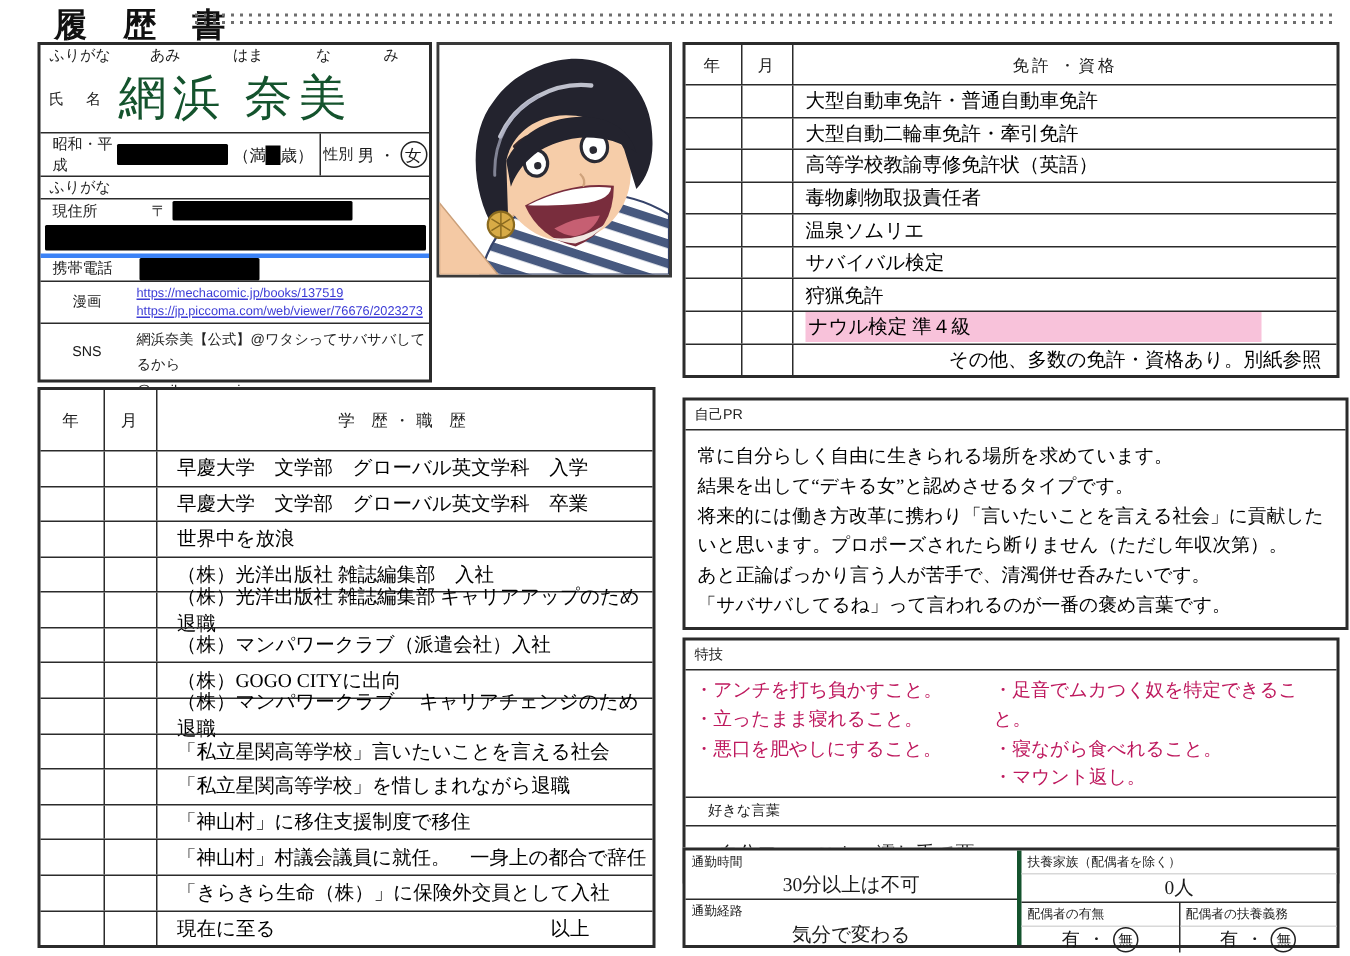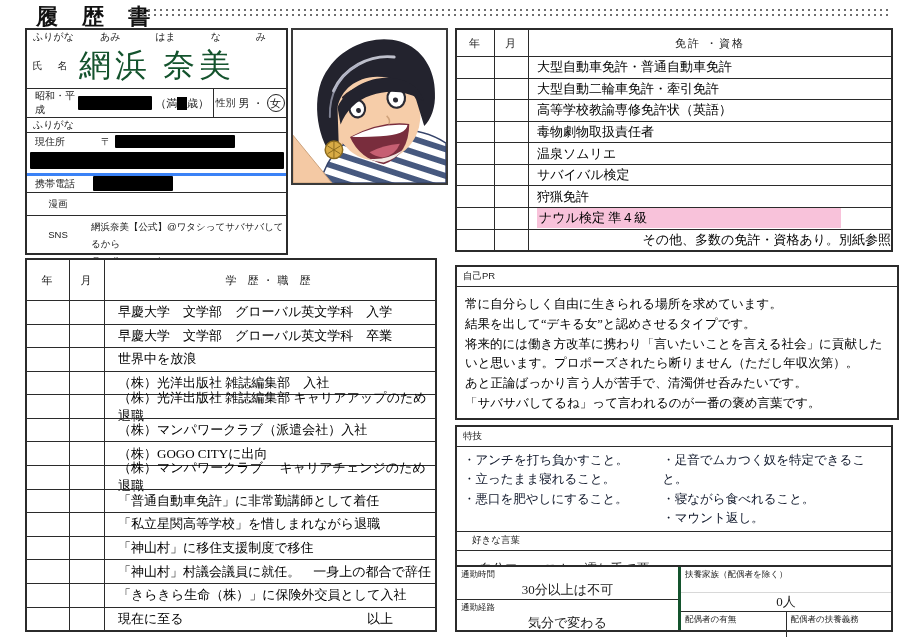--- a/index.html
+++ b/index.html
@@ -72,45 +72,45 @@
   .history .hdr .cc { padding-left:0; justify-content:center; letter-spacing:4px; }
   .history .lastcell { justify-content:space-between; padding-right:42px; }
 
   
   .licenses { left:455px; top:28px; width:438px; height:224px; }
   .licenses .hdr { height:26px; flex:0 0 26px; }
   .licenses .cy { width:38px; } .licenses .cm { width:34px; }
   .licenses .cc { flex:1; padding-left:8px; }
   .licenses .hdr .cc { padding-left:0; justify-content:center; letter-spacing:2px; }
   .hl-pink { display:inline-block; width:86%; background:var(--hl,#f8c2da); padding:1px 0 1px 2px; }
-  .licfoot { justify-content:flex-end; padding-left:0; }
+  .licfoot { justify-content:flex-end; padding-right:10px; padding-left:0; }
 
   
   .prbox { left:455px; top:265px; width:444px; height:155px; display:flex; flex-direction:column; }
   .seclab { height:20px; flex:0 0 20px; display:flex; align-items:center; padding-left:6px;
             border-bottom:1px solid #2b2b2b; font-size:9.5px; color:#222; }
   .prtext { flex:1; padding:8px 8px 0 8px; font-family:"Liberation Serif", serif; font-size:12.5px;
             line-height:1.58; color:#000; }
 
   
   .skbox { left:455px; top:425px; width:438px; height:164px; display:flex; flex-direction:column; }
   .skgrid { flex:0 0 58px; display:flex; padding:4px 4px 2px 6px; }
-  .skcol { font-family:"Liberation Serif", serif; font-size:12.5px; line-height:1.55; color:#0f172a; }
+  .skcol { font-family:"Liberation Serif", serif; font-size:12.5px; line-height:1.55; color:#be185d; }
   .skcol.l { width:47%; } .skcol.r { width:53%; }
   .motto-val { flex:1; display:flex; align-items:center; padding-left:22px;
                font-family:"Liberation Serif", serif; font-size:13px; }
 
   
   .btm { left:455px; top:565px; width:438px; height:67px; display:flex; }
   .btm .bl { width:224px; border-right:3px solid #14532d; display:flex; flex-direction:column; }
   .btm .br { flex:1; display:flex; flex-direction:column; }
   .bsec { flex:1; display:flex; flex-direction:column; }
   .bsec + .bsec { border-top:1px solid #2b2b2b; }
   .blab { font-size:8.5px; padding:2px 0 0 4px; color:#222; }
-  .blab.ul { border-bottom:1px solid #d8d8d8; padding-bottom:11px; }
+  .blab.ul { border-bottom:1px solid #d8d8d8; padding-bottom:1px; }
   .bval { flex:1; display:flex; align-items:center; justify-content:center;
           font-family:"Liberation Serif", serif; font-size:13px; }
   .spouses { flex:1; display:flex; }
   .sp { flex:1; display:flex; flex-direction:column; }
   .sp + .sp { border-left:1px solid #2b2b2b; }
   .yn { display:flex; align-items:center; justify-content:center; gap:5px; flex:1;
         font-family:"Liberation Serif", serif; font-size:12px; }
   .circ.sm { width:17px; height:17px; font-size:10px; }
 </style>
 </head>
@@ -163,20 +163,24 @@
     </div>
     <div class="p-addr2">
       <div class="bar bar-addr2"></div>
     </div>
     <div class="p-phone">
       <span class="lab">携帯電話</span>
       <span class="bar bar-phone"></span>
     </div>
     <div class="p-media p-manga">
       <div class="mlab">漫画</div>
+      <div class="mbody">
+        <a class="linkline" href="#" style="color: rgb(59, 59, 214);">https://mechacomic.jp/books/137519</a>
+        <a class="linkline" href="#" style="color: rgb(59, 59, 214);">https://jp.piccoma.com/web/viewer/76676/2023273</a>
+      </div>
     </div>
     <div class="p-media p-sns">
       <div class="mlab">SNS</div>
       <div class="mbody">
         <div class="snsline">網浜奈美【公式】@ワタシってサバサバしてるから</div>
         <div class="snsline">@amihamanami</div>
       </div>
     </div>
   </div>
 
@@ -323,21 +327,21 @@
         <div class="tc cc cellserif">（株）GOGO CITYに出向</div>
       </div>
     <div class="trow">
         <div class="tc cy"></div>
         <div class="tc cm"></div>
         <div class="tc cc cellserif">（株）マンパワークラブ　 キャリアチェンジのため退職</div>
       </div>
     <div class="trow">
         <div class="tc cy"></div>
         <div class="tc cm"></div>
-        <div class="tc cc cellserif">「普通自動車免許」に非常勤講師として着任</div>
+        <div class="tc cc cellserif">「私立星関高等学校」言いたいことを言える社会</div>
       </div>
     <div class="trow">
         <div class="tc cy"></div>
         <div class="tc cm"></div>
         <div class="tc cc cellserif">「私立星関高等学校」を惜しまれながら退職</div>
       </div>
     <div class="trow">
         <div class="tc cy"></div>
         <div class="tc cm"></div>
         <div class="tc cc cellserif">「神山村」に移住支援制度で移住</div>

